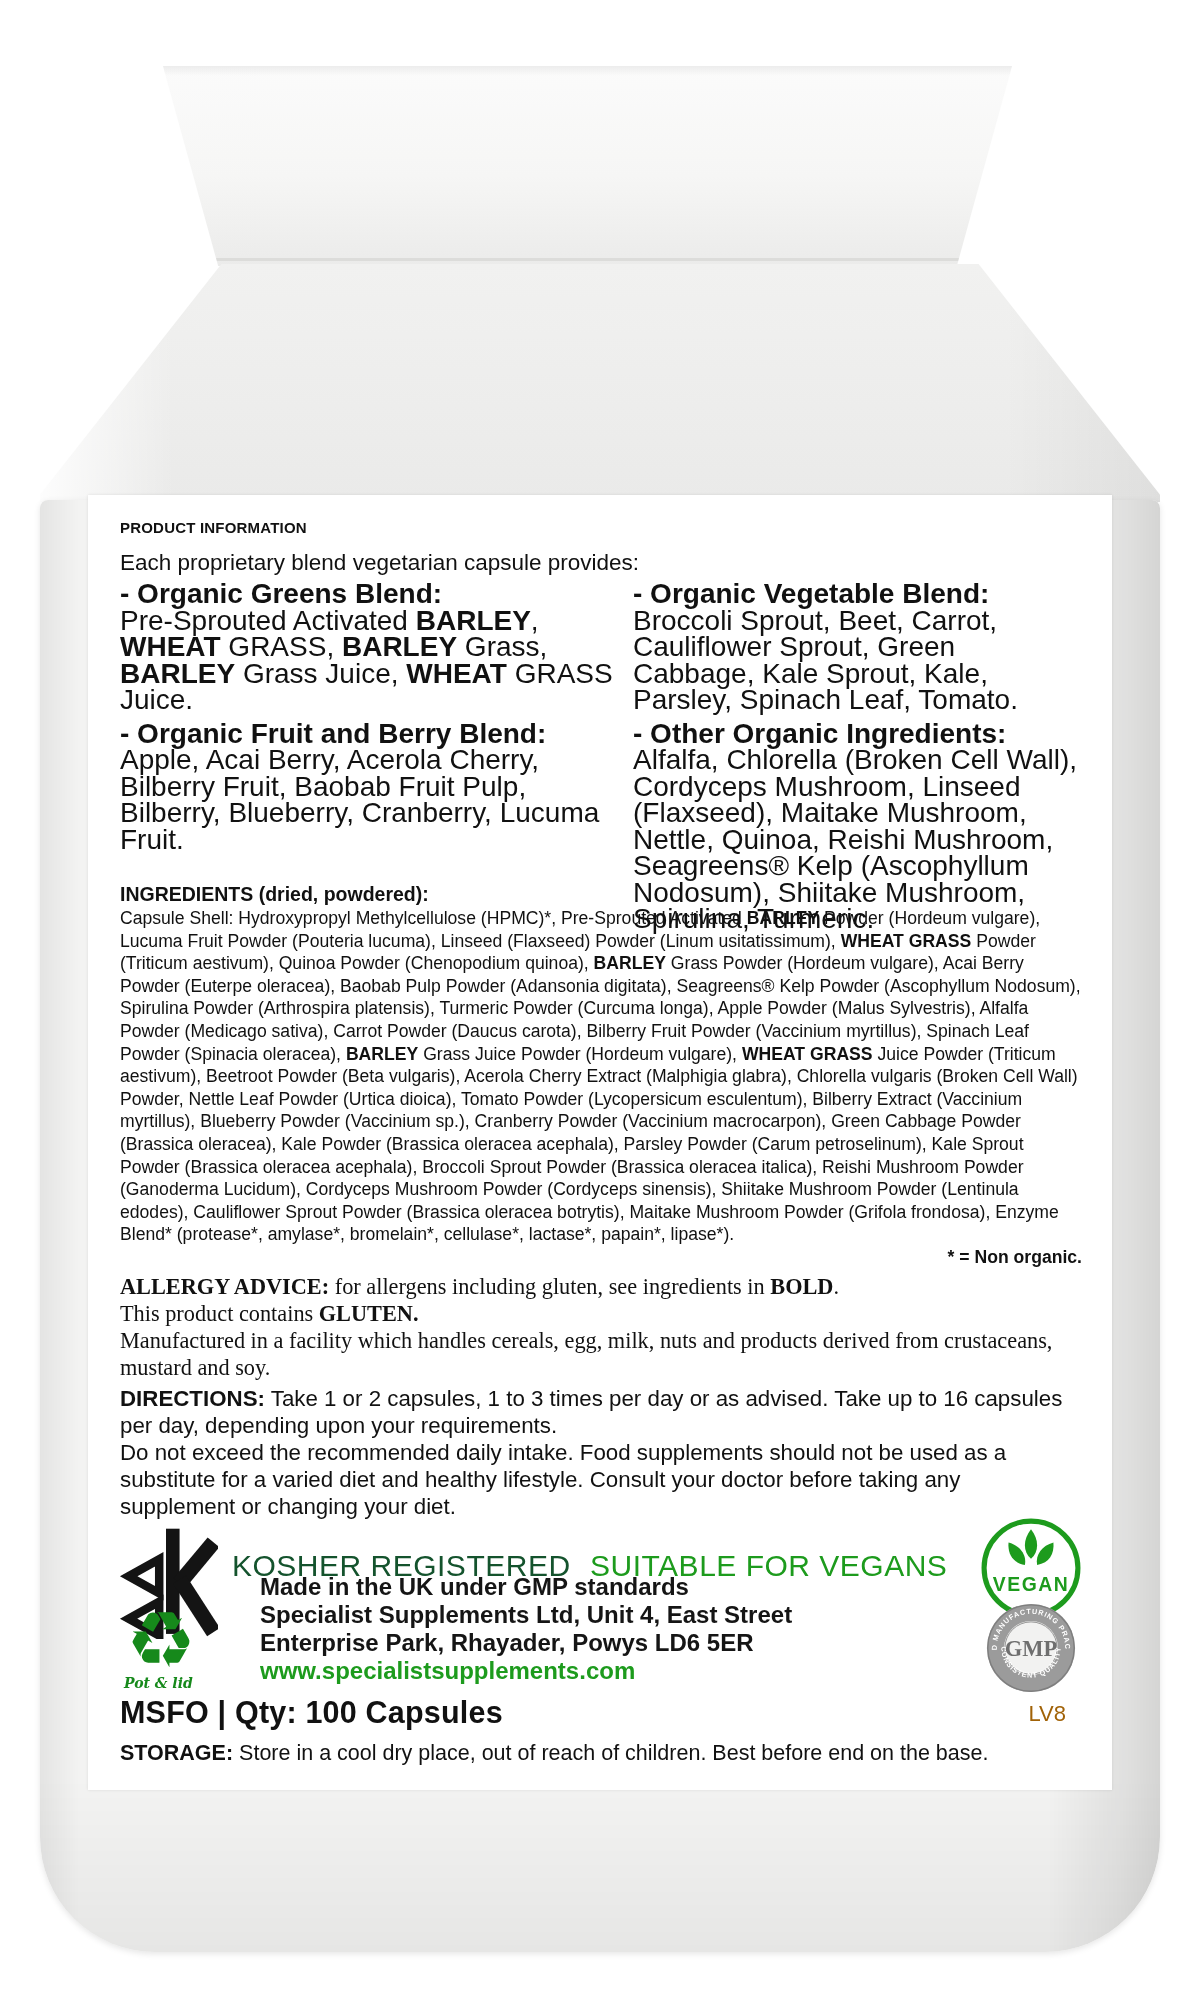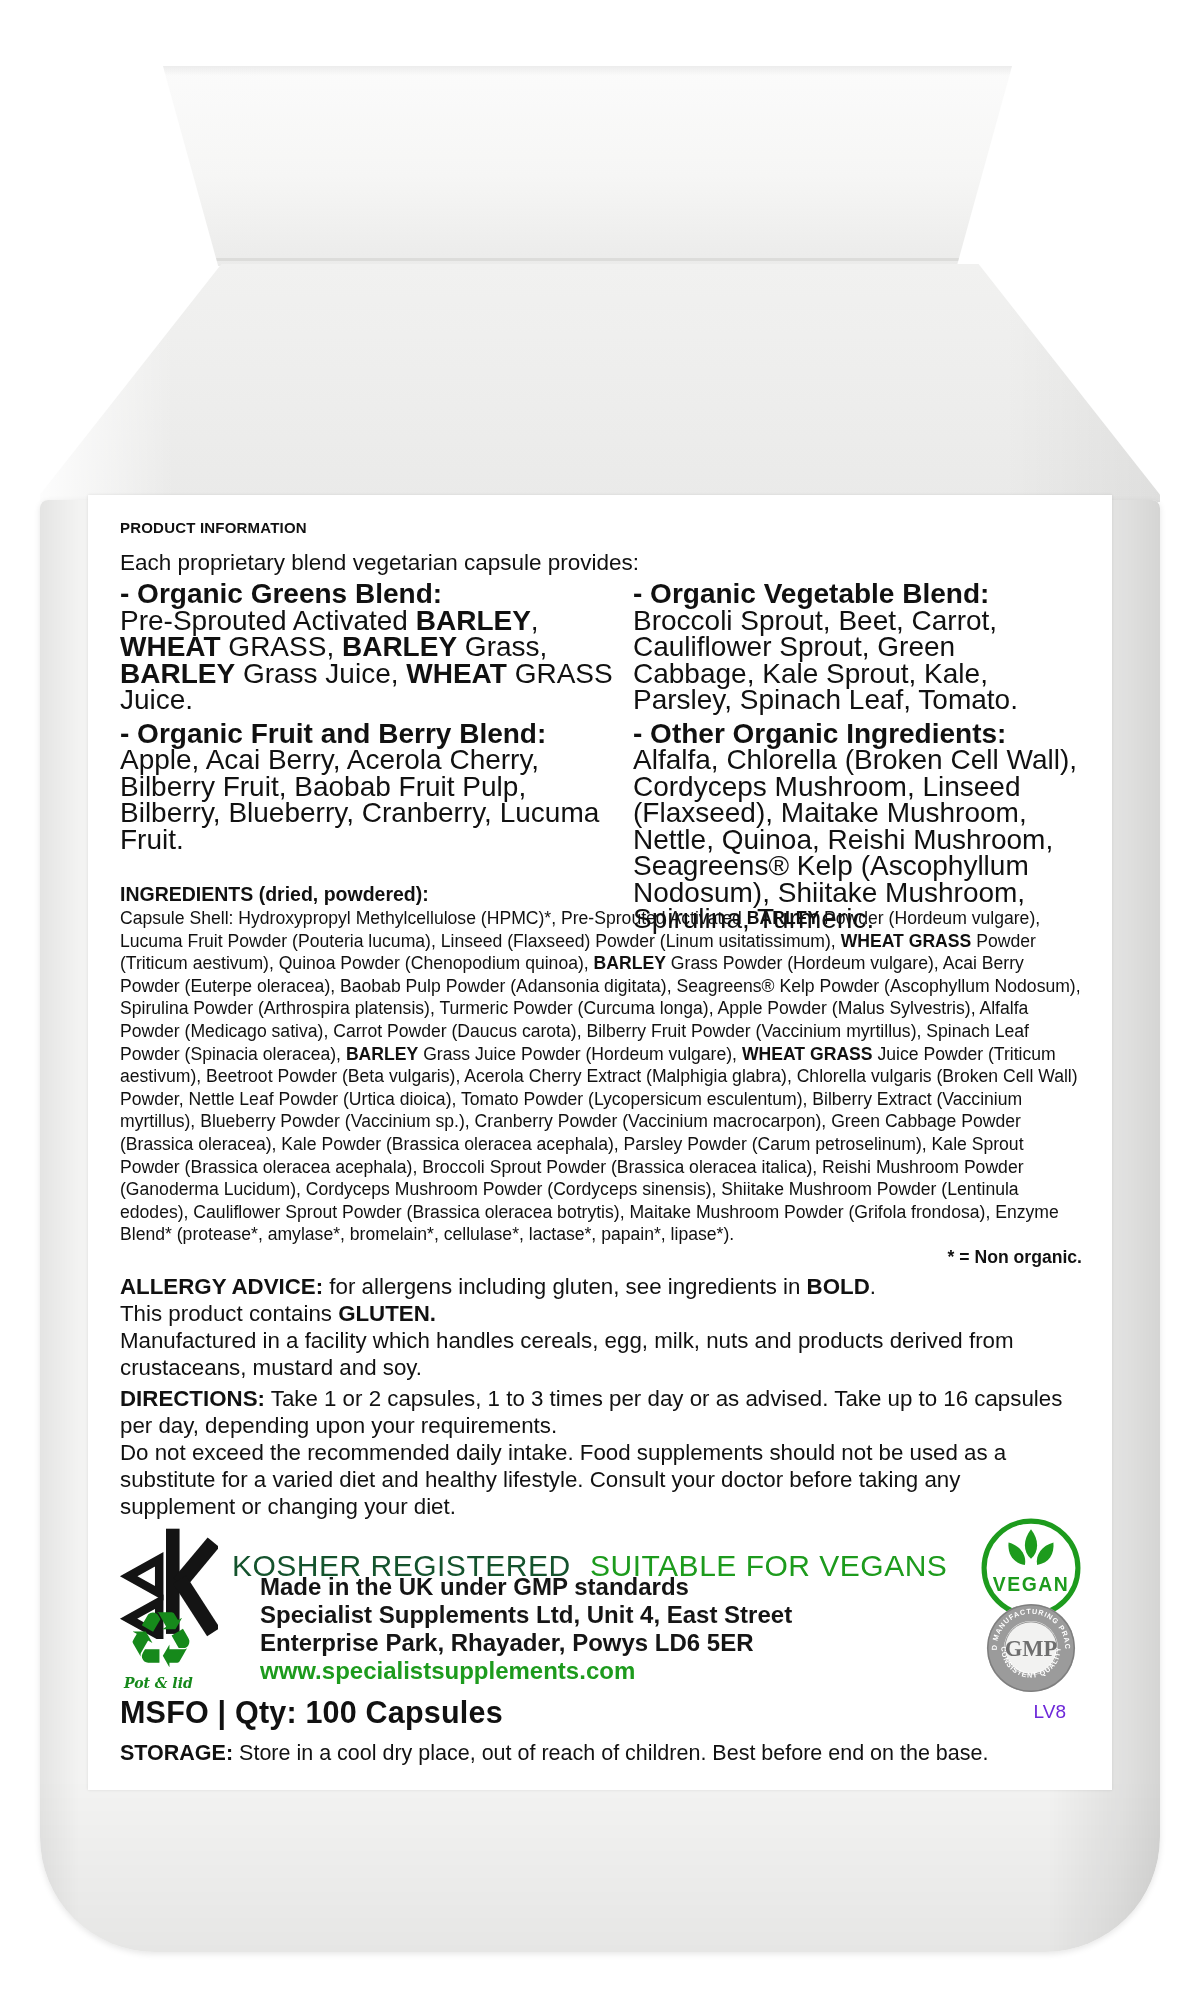--- a/index.html
+++ b/index.html
@@ -36,38 +36,38 @@
 
   .pi-title{top:24px;font-size:15px;font-weight:bold;letter-spacing:.2px;}
   .pi-sub{top:55px;font-size:22.5px;}
   .cols{top:86px;display:grid;grid-template-columns:497px 449px;column-gap:16px;
         font-size:28px;line-height:26.5px;}
   .blend{margin-bottom:7px;}
   .blend-h{font-weight:bold;}
   .ing-h{top:388px;font-size:19.5px;font-weight:bold;}
   .ing-p{top:412px;font-size:17.6px;line-height:22.6px;}
   .ing-note{font-weight:bold;text-align:right;}
-  .allergy{top:778px;font-size:22.3px;line-height:27px;max-width:945px;}
+  .allergy{top:778px;font-size:22.3px;line-height:27px;max-width:945px;font-family:Liberation Serif, serif;}
   .directions{top:890px;font-size:22.3px;line-height:27px;max-width:945px;}
 
   .cert{top:1032px;height:170px;position:absolute;}
   .kosher-k{position:absolute;left:-6px;top:0;width:104px;height:112px;}
   .kosher-txt{position:absolute;left:112px;top:22px;font-size:30px;letter-spacing:.5px;color:#14532d;white-space:nowrap;}
   .vegan-txt{position:absolute;left:470px;top:22px;font-size:30px;letter-spacing:.5px;color:var(--green);white-space:nowrap;}
   .vegan-badge{position:absolute;right:0;top:-10px;width:102px;height:102px;}
   .addr{position:absolute;left:140px;top:46px;width:660px;text-align:left;
         font-size:24px;line-height:28px;font-weight:bold;color:#151515;}
   .addr .web{color:var(--green);}
   .recycle{position:absolute;left:6px;top:74px;font-size:78px;line-height:78px;color:var(--recycle-green);}
   .pot-lid{position:absolute;left:4px;top:148px;font-family:"DejaVu Serif",serif;
         font-style:italic;font-weight:bold;font-size:14px;color:var(--recycle-green);}
   .gmp-badge{position:absolute;right:6px;top:76px;width:90px;height:90px;}
 
   .msfo{top:1200px;font-size:30.5px;font-weight:bold;letter-spacing:.2px;}
-  .lv8{position:absolute;right:46px;top:1206px;font-size:19px;color:#6d28d9;}
+  .lv8{position:absolute;right:46px;top:1206px;font-size:22px;color:#a16207;}
   .storage{top:1246px;font-size:21.5px;}
 </style>
 </head>
 <body>
 
 <div class="scene">
 
   <div class="cap"></div>
   <div class="shoulder"></div>
   <div class="body-shape">

